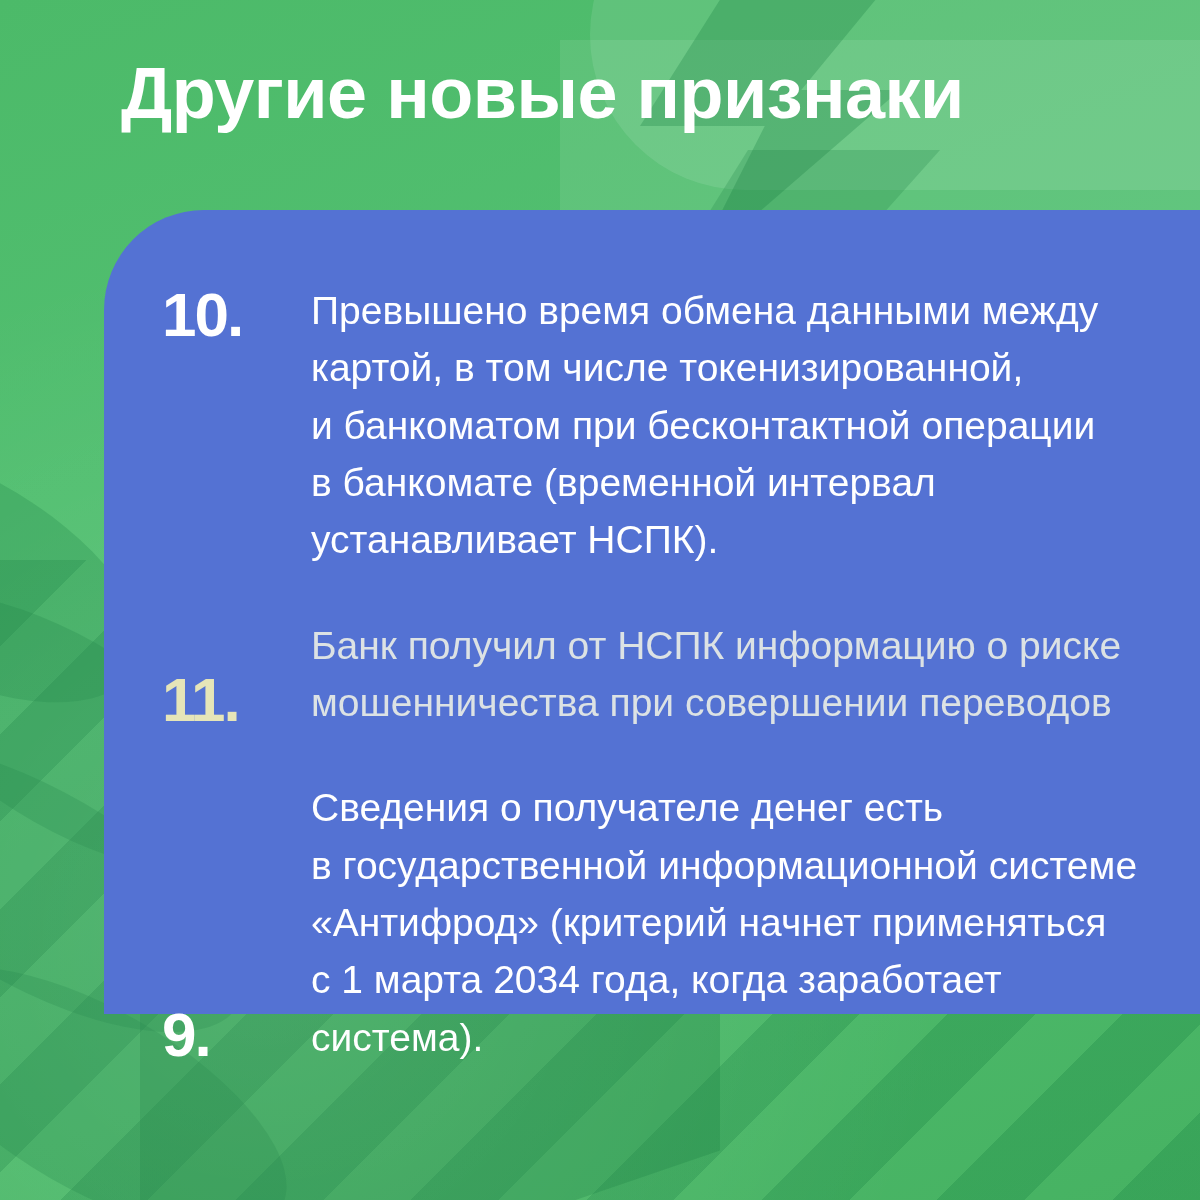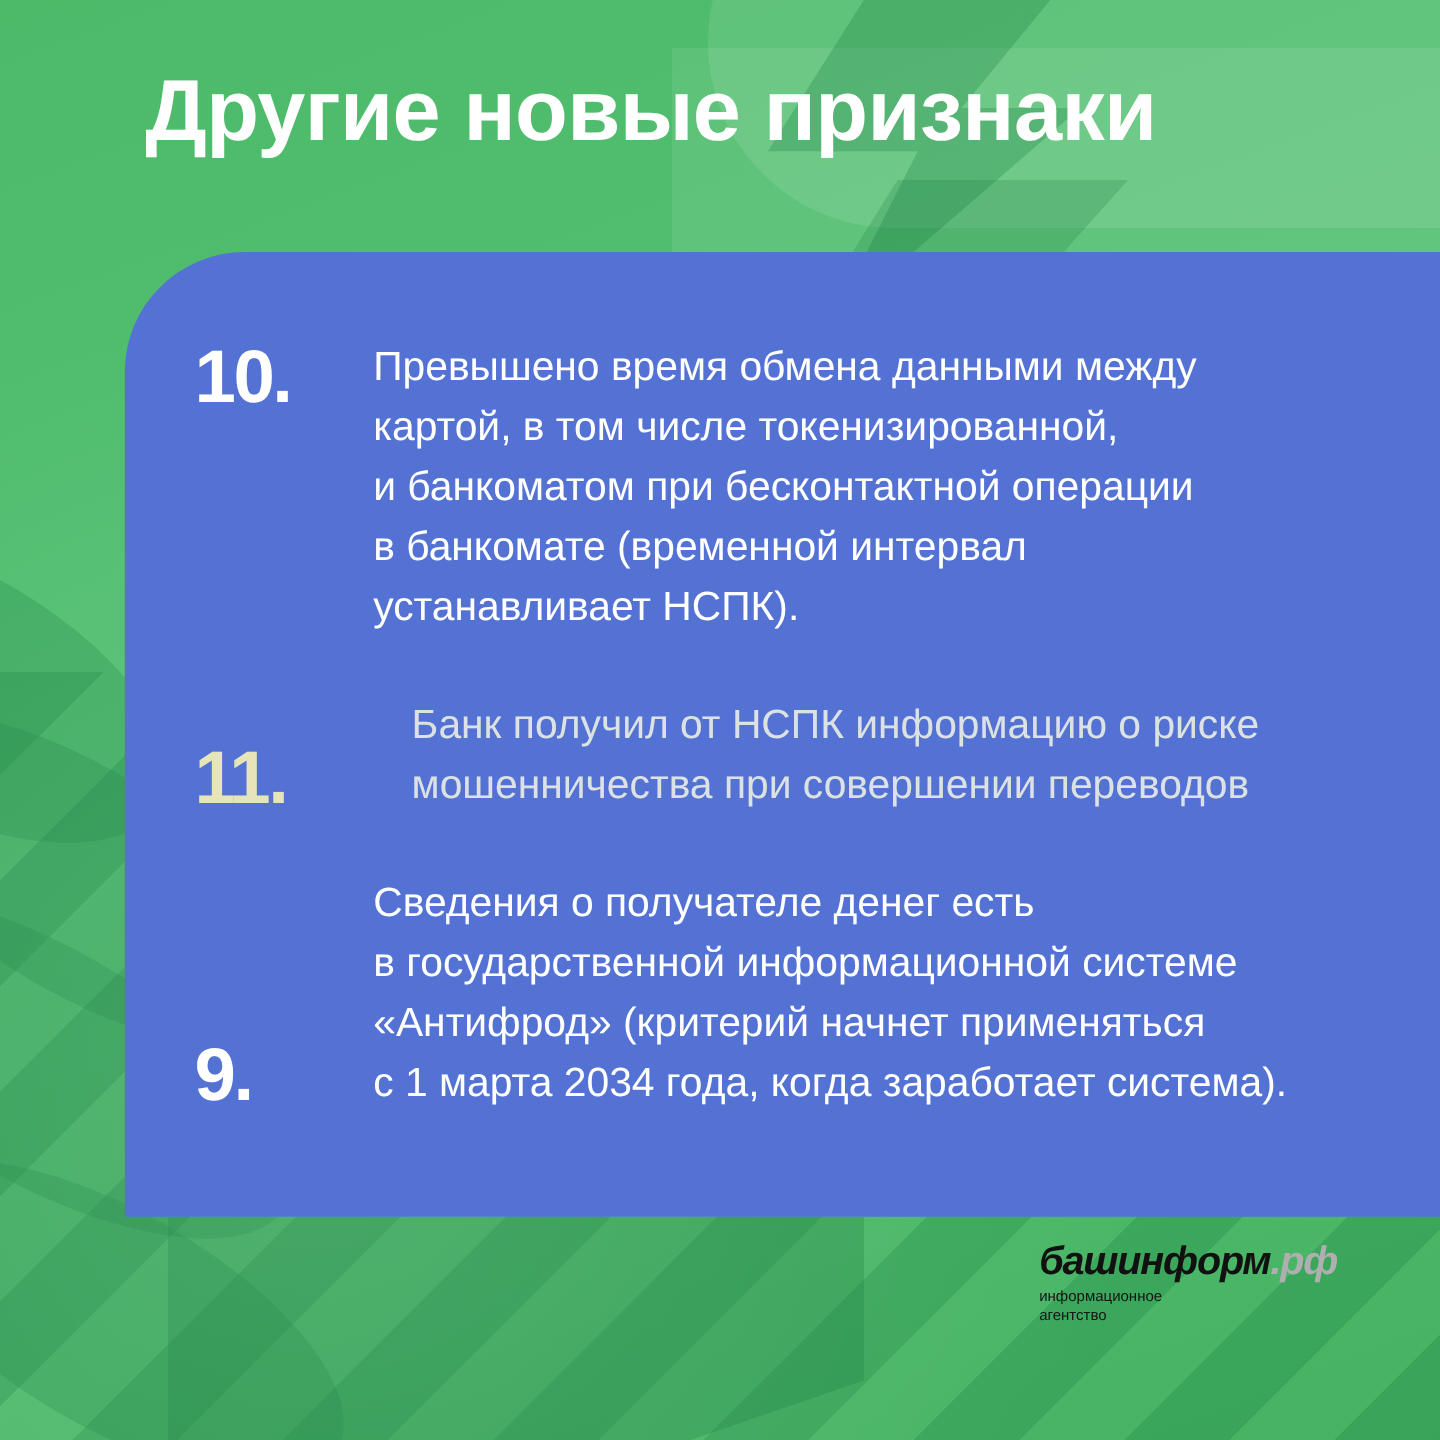--- a/index.html
+++ b/index.html
@@ -152,28 +152,28 @@
     width: 149px;
     font-size: 62px;
     font-weight: 700;
     letter-spacing: -2px;
     line-height: 1.0;
     color: #FFFFFF;
     padding-top: 2px;
   }
   .body {
     flex: 1 1 auto;
-    font-size: 34px;
+    font-size: 39px;
     font-weight: 400;
     line-height: 1.47;
     color: #FFFFFF;
     white-space: pre-line;
   }
   .item.muted .num  { color: #E6E5B8; }
-  .item.muted .body { color: #DCE2E4; margin-left: 32px; }
+  .item.muted .body { color: #DCE2E4; }
 
   
   .logo {
     position: absolute;
     left: 866px;
     top: 1034px;
     z-index: 6;
     line-height: 1;
   }
   .logo-main {
@@ -238,19 +238,14 @@
     <div class="item">
       <div class="num">9.</div>
       <div class="body">Сведения о получателе денег есть
 в государственной информационной системе
 «Антифрод» (критерий начнет применяться
 с 1 марта 2034 года, когда заработает система).</div>
     </div>
 
   </div>
 
-  <div class="logo">
-    <div class="logo-main"><span>башинформ</span><span class="tld">.рф</span></div>
-    <div class="logo-sub">информационное
-агентство</div>
-  </div>
 
 </div>
 
 </body></html>

